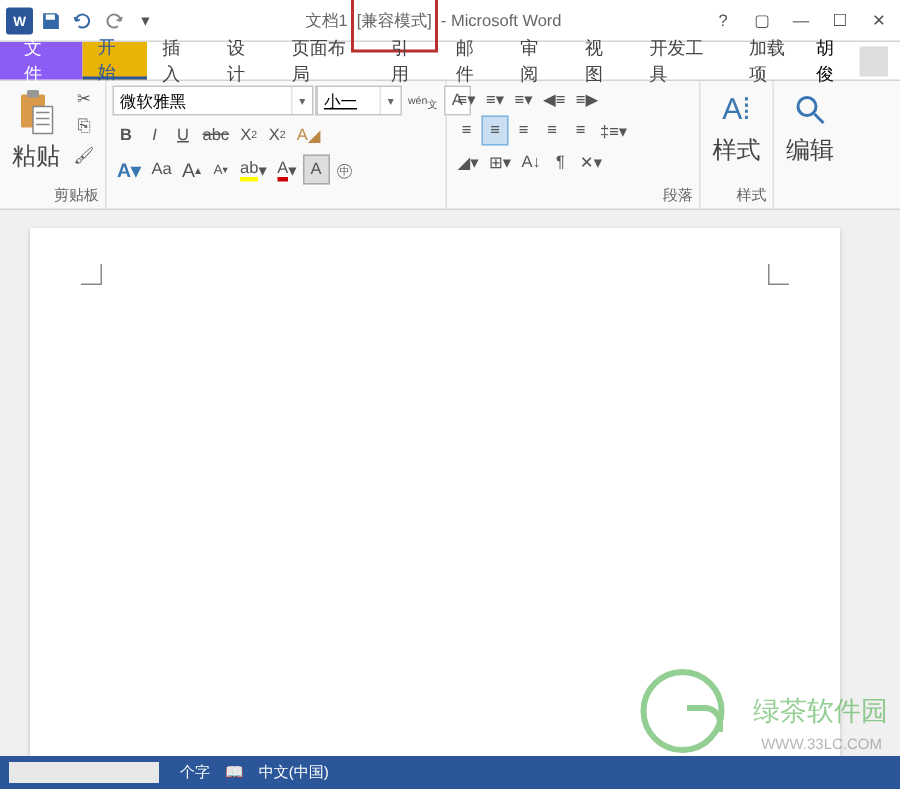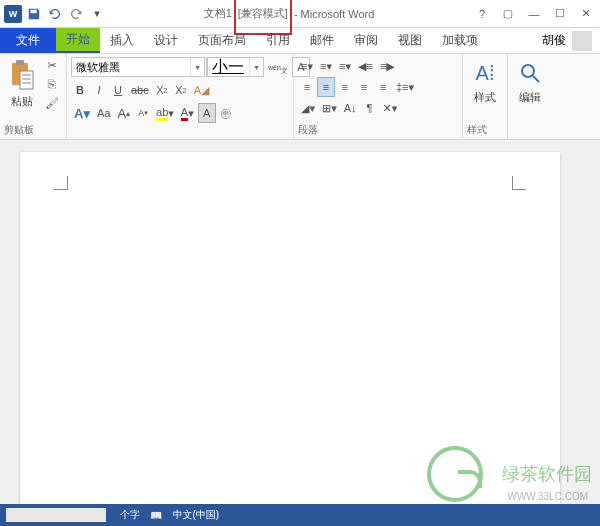--- a/index.html
+++ b/index.html
@@ -11,42 +11,42 @@
 .qat-btn { width: 18px; height: 18px; display: flex; align-items: center; justify-content: center; color: #555; cursor: pointer; }
 .word-icon { width: 18px; height: 18px; background: #2b579a; color: #fff; font-size: 9px; font-weight: bold; display: flex; align-items: center; justify-content: center; border-radius: 2px; }
 .titlebar-center { flex: 1; text-align: center; display: flex; align-items: center; justify-content: center; gap: 2px; }
 .compat-mode { border: 2px solid #b83030; padding: 12px 2px; }
 .titlebar-right { display: flex; align-items: center; gap: 6px; }
 .win-btn { width: 20px; height: 16px; display: flex; align-items: center; justify-content: center; color: #555; cursor: pointer; font-size: 11px; }
 
 
 .ribbon-tabs { height: 26px; display: flex; align-items: stretch; border-bottom: 1px solid #d4d4d4; font-size: 12px; }
 .tab { padding: 0 10px; display: flex; align-items: center; color: #444; cursor: pointer; }
-.tab.file { background: #1d4ed8; color: #fff; padding: 0 16px; }
-.tab.active { color: #2b579a; border-bottom: 2px solid #2b579a; background: #84cc16; }
+.tab.file { background: #8b5cf6; color: #fff; padding: 0 16px; }
+.tab.active { color: #2b579a; border-bottom: 2px solid #2b579a; background: #eab308; }
 .user-area { margin-left: auto; display: flex; align-items: center; gap: 6px; padding-right: 8px; }
 .avatar { width: 20px; height: 20px; background: #ddd; }
 
 
 .ribbon { height: 86px; display: flex; border-bottom: 1px solid #d4d4d4; background: #f9f9f9; }
 .group { border-right: 1px solid #e0e0e0; padding: 2px 4px 1px 4px; display: flex; flex-direction: column; }
 .group-body { flex: 1; display: flex; align-items: flex-start; gap: 2px; }
-.group-label { text-align: left; font-size: 10px; color: #666; padding: 1px 0; }
+.group-label { text-align: right; font-size: 10px; color: #666; padding: 1px 0; }
 .big-btn { display: flex; flex-direction: column; align-items: center; gap: 2px; padding: 2px 4px; cursor: pointer; }
-.big-btn .lbl { font-size: 11px; color: #444; }
+.big-btn .lbl { font-size: 16px; color: #444; }
 .clipboard-icon { width: 28px; height: 34px; display: flex; align-items: center; justify-content: center; }
 .small-stack { display: flex; flex-direction: column; gap: 1px; }
 .small-btn { width: 20px; height: 18px; display: flex; align-items: center; justify-content: center; font-size: 11px; color: #555; cursor: pointer; }
 
 
 .font-group .group-body { flex-direction: column; gap: 1px; width: 218px; }
 .font-row { display: flex; align-items: center; gap: 1px; height: 22px; }
 .font-combo { display: flex; border: 1px solid #c5c5c5; background: #fff; height: 20px; }
 .font-name { width: 118px; font-size: 11px; padding: 0 4px; display: flex; align-items: center; }
-.font-size { width: 42px; font-size: 16px; padding: 0 4px; display: flex; align-items: center; border-left: 1px solid #c5c5c5; text-decoration: underline; }
+.font-size { width: 42px; font-size: 11px; padding: 0 4px; display: flex; align-items: center; border-left: 1px solid #c5c5c5; text-decoration: underline; }
 .combo-arrow { width: 14px; display: flex; align-items: center; justify-content: center; font-size: 8px; color: #666; border-left: 1px solid #e0e0e0; }
 .rb-btn { min-width: 18px; height: 20px; display: flex; align-items: center; justify-content: center; font-size: 11px; color: #555; border: 1px solid transparent; cursor: pointer; padding: 0 2px; }
 .boxed { border: 1px solid #c5c5c5; background: #fff; }
 .sup { font-size: 7px; vertical-align: super; }
 .sub { font-size: 7px; vertical-align: sub; }
 
 
 .para-group .group-body { flex-direction: column; gap: 1px; width: 160px; }
 .para-row { display: flex; align-items: center; gap: 1px; height: 20px; }
 .align-active { background: #c9dff1; border: 1px solid #7fb4e2; }
@@ -115,20 +115,21 @@
 <div class="ribbon-tabs">
   <div class="tab file">文件</div>
   <div class="tab active">开始</div>
   <div class="tab">插入</div>
   <div class="tab">设计</div>
   <div class="tab">页面布局</div>
   <div class="tab">引用</div>
   <div class="tab">邮件</div>
   <div class="tab">审阅</div>
   <div class="tab">视图</div>
+  <div class="tab">开发工具</div>
   <div class="tab">加载项</div>
   <div class="user-area">
     <span>胡俊</span>
     <div class="avatar"></div>
   </div>
 </div>
 
 <div class="ribbon">
 
   <div class="group">

